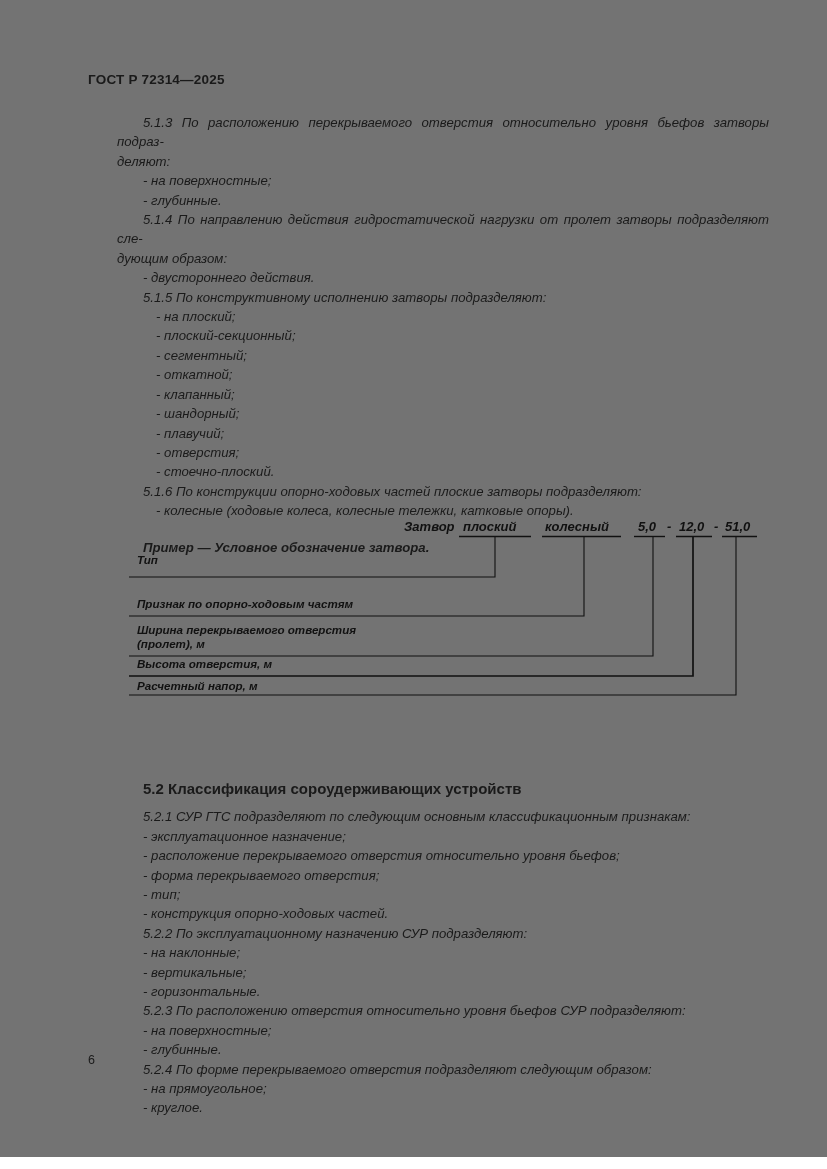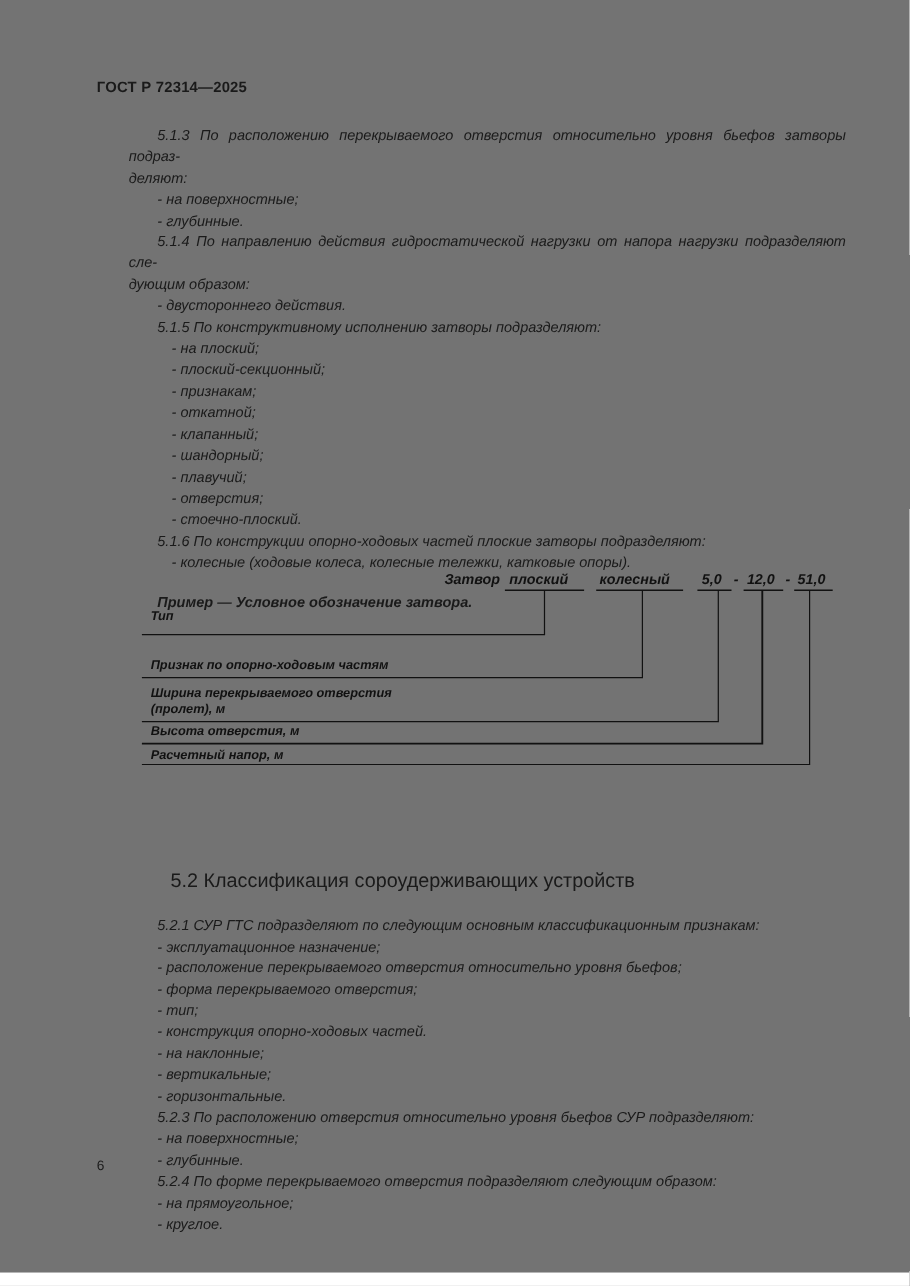--- a/index.html
+++ b/index.html
@@ -73,24 +73,24 @@
     font-size: 13.2px;
     line-height: 19.4px;
     font-style: italic;
     font-weight: bold;
     margin: 0;
     text-indent: 26px;
     white-space: nowrap;
   }
 
   .section-head {
-    font-size: 18px;
-    line-height: 19.4px;
-    font-weight: normal;
-    margin: 12px;
+    font-size: 15px;
+    line-height: 19.4px;
+    font-weight: bold;
+    margin: 0;
     text-indent: 26px;
     white-space: nowrap;
   }
 
   .gap-sm { height: 9px; }
   .gap-md { height: 17px; }
 
   
   .diagram {
     position: absolute;
@@ -140,30 +140,30 @@
   <div class="doc-header">ГОСТ Р 72314—2025</div>
 
   <div class="content">
 
     <p class="para indent">5.1.3  По расположению перекрываемого отверстия относительно уровня бьефов затворы подраз-</p>
     <p class="para">деляют:</p>
 
     <div class="listitem tight"><span class="txt">- на поверхностные;</span></div>
     <div class="listitem tight"><span class="txt">- глубинные.</span></div>
 
-    <p class="para indent">5.1.4  По направлению действия гидростатической нагрузки от напора нагрузки подразделяют сле-</p>
+    <p class="para indent">5.1.4  По направлению действия гидростатической нагрузки от пролет затворы подразделяют сле-</p>
     <p class="para">дующим образом:</p>
 
     <div class="listitem tight"><span class="txt">- двустороннего действия.</span></div>
 
     <p class="para indent">5.1.5  По конструктивному исполнению затворы подразделяют:</p>
 
     <div class="listitem"><span class="txt">- на плоский;</span></div>
     <div class="listitem"><span class="txt">- плоский-секционный;</span></div>
-    <div class="listitem"><span class="txt">- признакам;</span></div>
+    <div class="listitem"><span class="txt">- сегментный;</span></div>
     <div class="listitem"><span class="txt">- откатной;</span></div>
     <div class="listitem"><span class="txt">- клапанный;</span></div>
     <div class="listitem"><span class="txt">- шандорный;</span></div>
     <div class="listitem"><span class="txt">- плавучий;</span></div>
     <div class="listitem"><span class="txt">- отверстия;</span></div>
     <div class="listitem"><span class="txt">- стоечно-плоский.</span></div>
 
     <p class="para indent">5.1.6  По конструкции опорно-ходовых частей плоские затворы подразделяют:</p>
 
     <div class="listitem"><span class="txt">- колесные (ходовые колеса, колесные тележки, катковые опоры).</span></div>
@@ -177,20 +177,21 @@
 
     <div class="gap-sm"></div>
     <p class="para indent">5.2.1  СУР ГТС подразделяют по следующим основным классификационным признакам:</p>
 
     <div class="listitem tight"><span class="txt">- эксплуатационное назначение;</span></div>
     <div class="listitem tight"><span class="txt">- расположение перекрываемого отверстия относительно уровня бьефов;</span></div>
     <div class="listitem tight"><span class="txt">- форма перекрываемого отверстия;</span></div>
     <div class="listitem tight"><span class="txt">- тип;</span></div>
     <div class="listitem tight"><span class="txt">- конструкция опорно-ходовых частей.</span></div>
 
+    <p class="para indent">5.2.2  По эксплуатационному назначению СУР подразделяют:</p>
 
     <div class="listitem tight"><span class="txt">- на наклонные;</span></div>
     <div class="listitem tight"><span class="txt">- вертикальные;</span></div>
     <div class="listitem tight"><span class="txt">- горизонтальные.</span></div>
 
     <p class="para indent">5.2.3  По расположению отверстия относительно уровня бьефов СУР подразделяют:</p>
 
     <div class="listitem tight"><span class="txt">- на поверхностные;</span></div>
     <div class="listitem tight"><span class="txt">- глубинные.</span></div>
 

